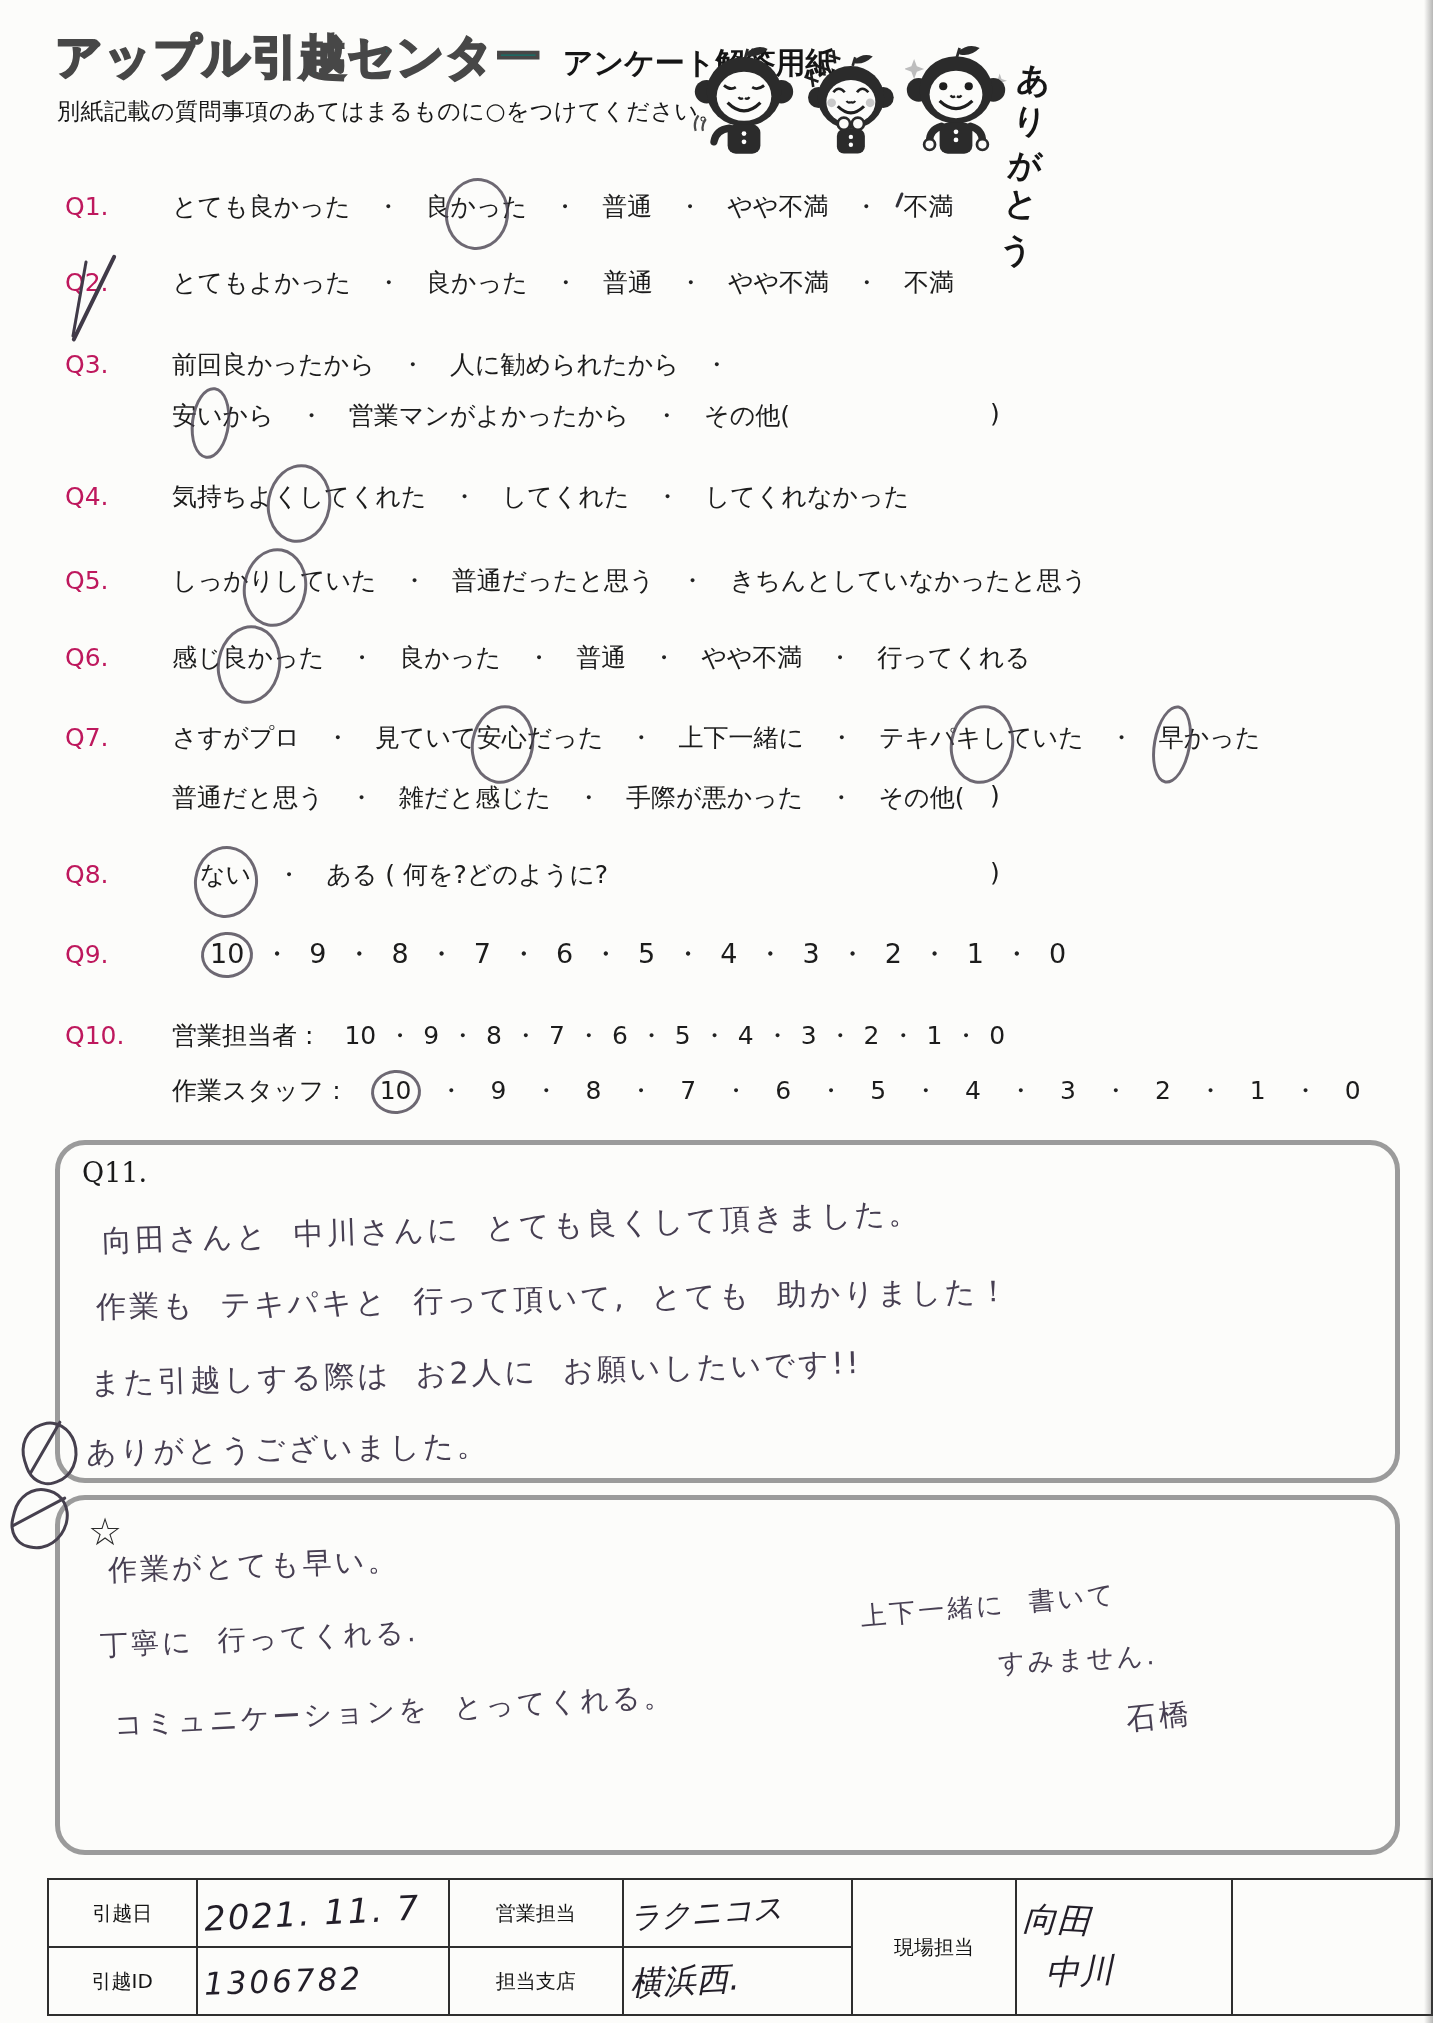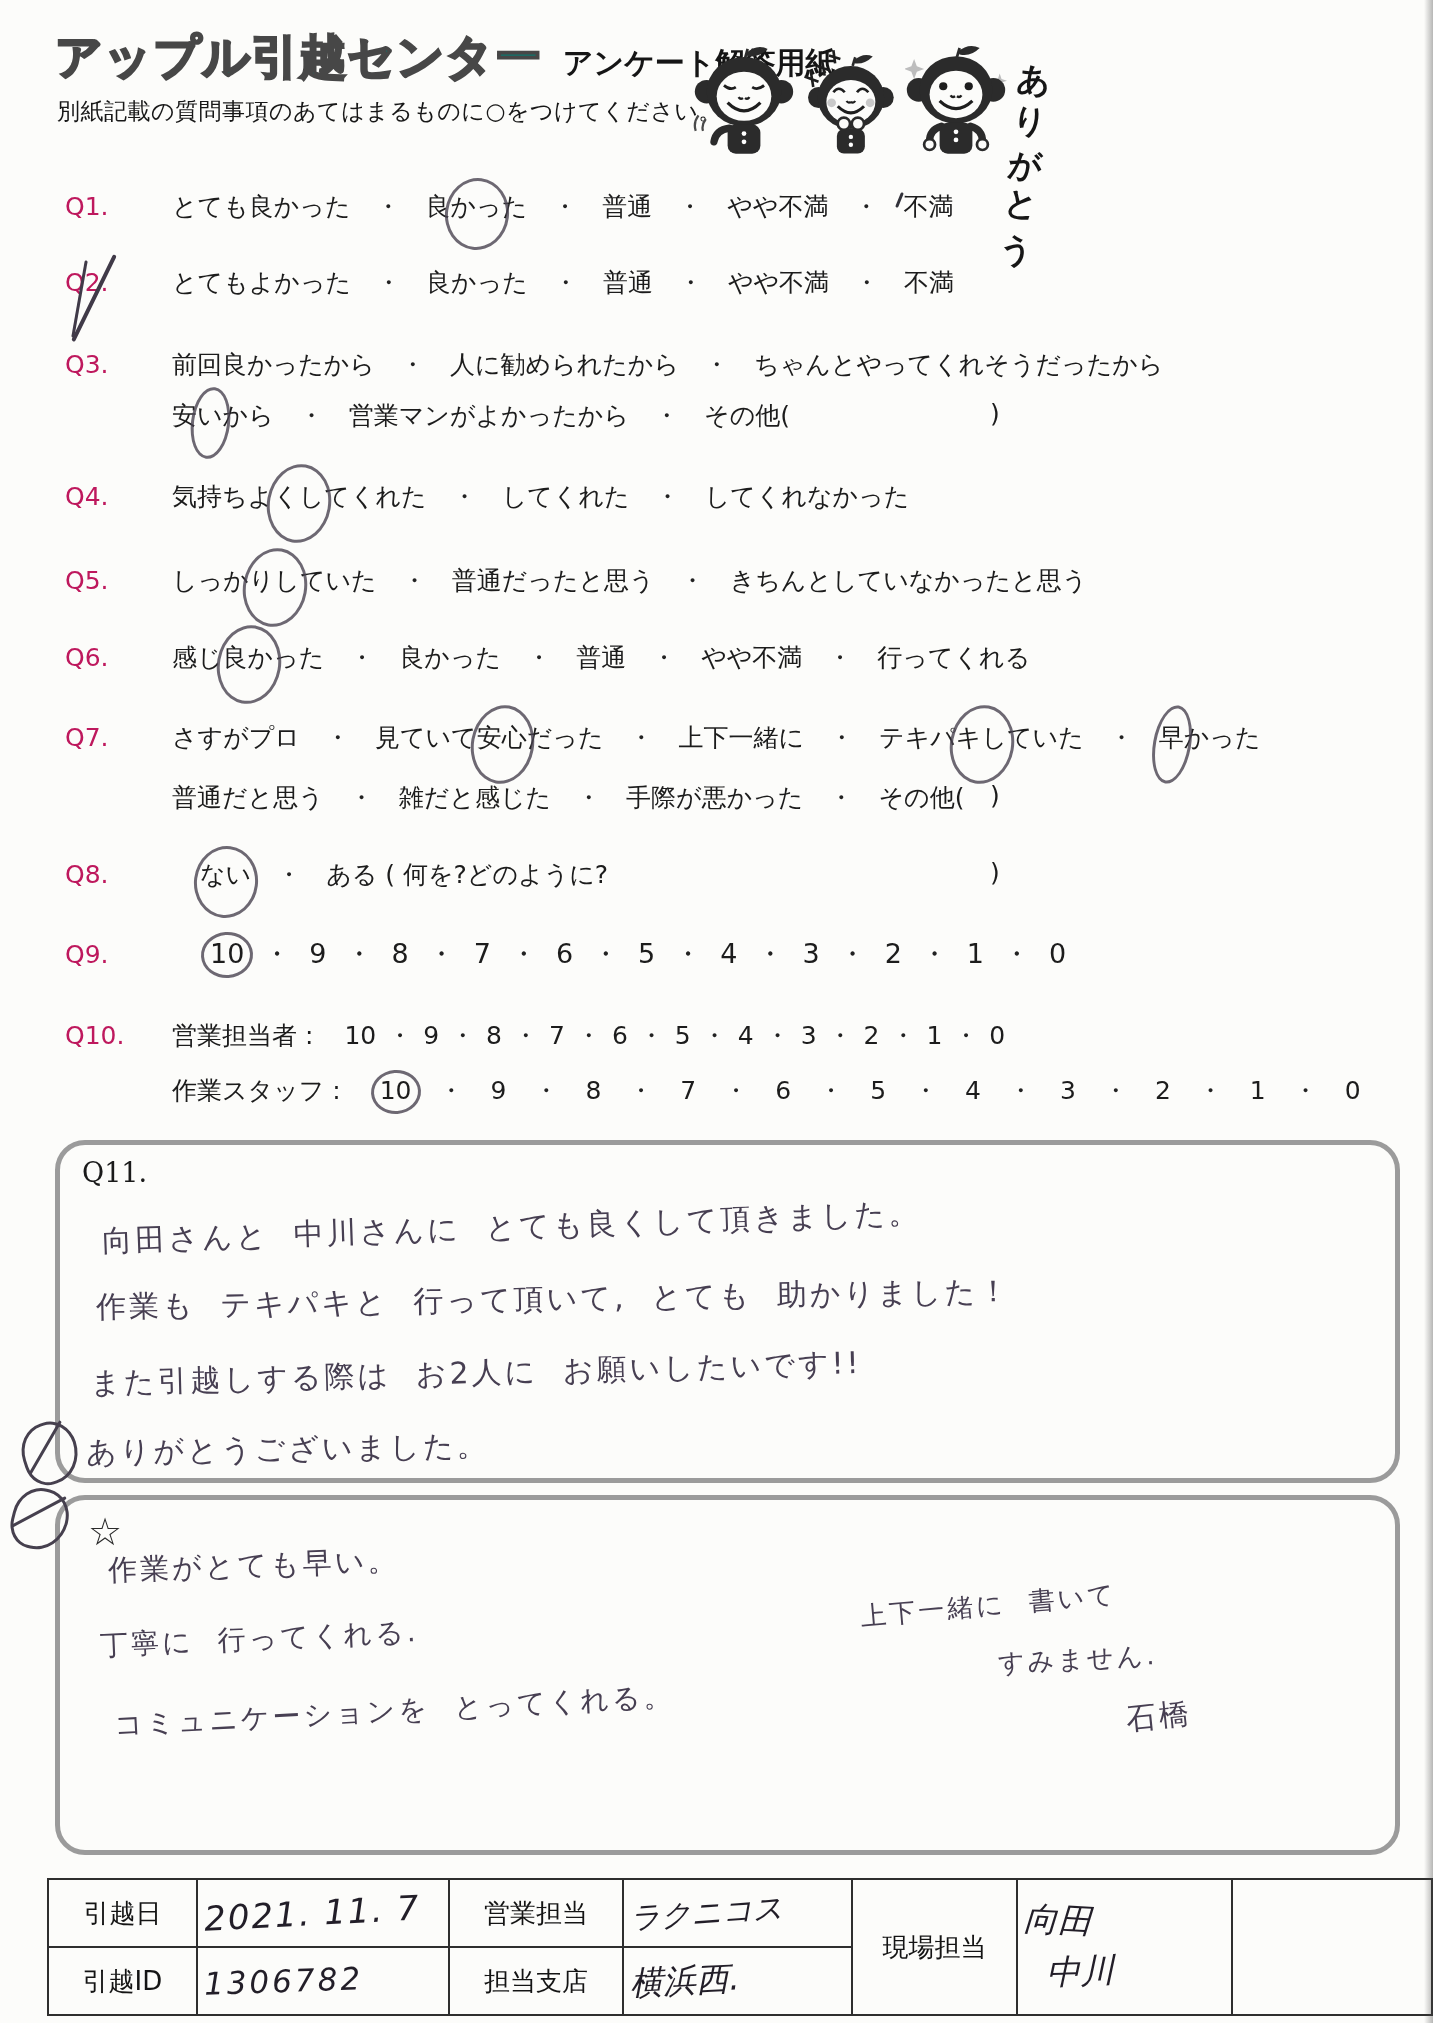--- a/index.html
+++ b/index.html
@@ -47,21 +47,21 @@
   
   .scrib{position:absolute;width:50px;height:56px;border:3.5px solid #46404e;
          border-radius:52% 48% 58% 42%;transform:rotate(-18deg);}
   .scrib::after{content:"";position:absolute;left:-9px;top:20px;width:62px;height:3px;
          background:#46404e;transform:rotate(-42deg);border-radius:2px;}
   .s1{left:22px;top:1422px;}
   .s2{left:12px;top:1488px;transform:rotate(14deg);}
   
   .btable{position:absolute;left:47px;top:1878px;border-collapse:collapse;table-layout:fixed;}
   .btable td{border:2.6px solid #2e2e2e;height:66px;padding:0 6px;overflow:visible;}
-  .tl{font-size:26px;text-align:center;color:#141414;background:#fcfcfa;}
+  .tl{font-size:20px;text-align:center;color:#141414;background:#fcfcfa;}
   .tv{position:relative;}
   .ink{display:inline-block;color:#221e28;white-space:nowrap;font-style:italic;}
   .edge-r{position:absolute;right:0;top:0;bottom:0;width:9px;
           background:linear-gradient(to right,rgba(0,0,0,0),rgba(70,70,70,.38));}
 </style>
 </head>
 <body>
 
 <div class="sheet">
 
@@ -166,21 +166,20 @@
   <div class="q2x"></div>
   <div class="tick"></div>
 
   <div class="q" style="top:348px">
     <span class="qlabel">Q3.</span>
     <div class="opts">
       <span>前回良かったから</span>
       <i class="sep">・</i>
       <span>人に勧められたから</span>
       <i class="sep">・</i>
-      <span>ちゃんとやってくれそうだったから</span>
     </div>
   </div>
   <div class="q" style="top:399px">
     <span class="qlabel"></span>
     <div class="opts">
       <span><i>安</i><i class="circled">い</i><i>から</i></span>
       <i class="sep">・</i>
       <span>営業マンがよかったから</span>
       <i class="sep">・</i>
       <span>その他(</span>

